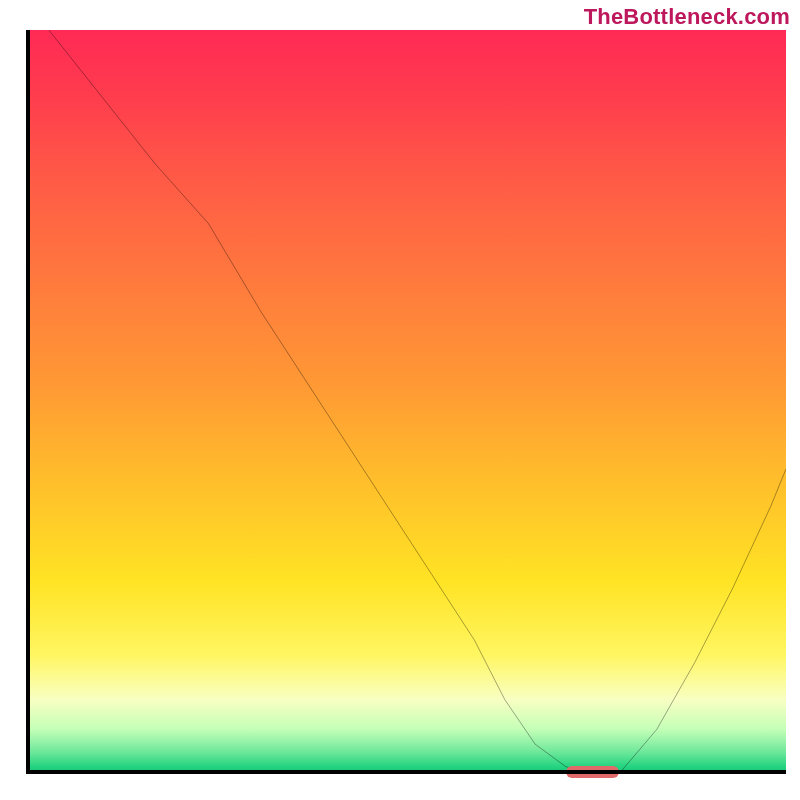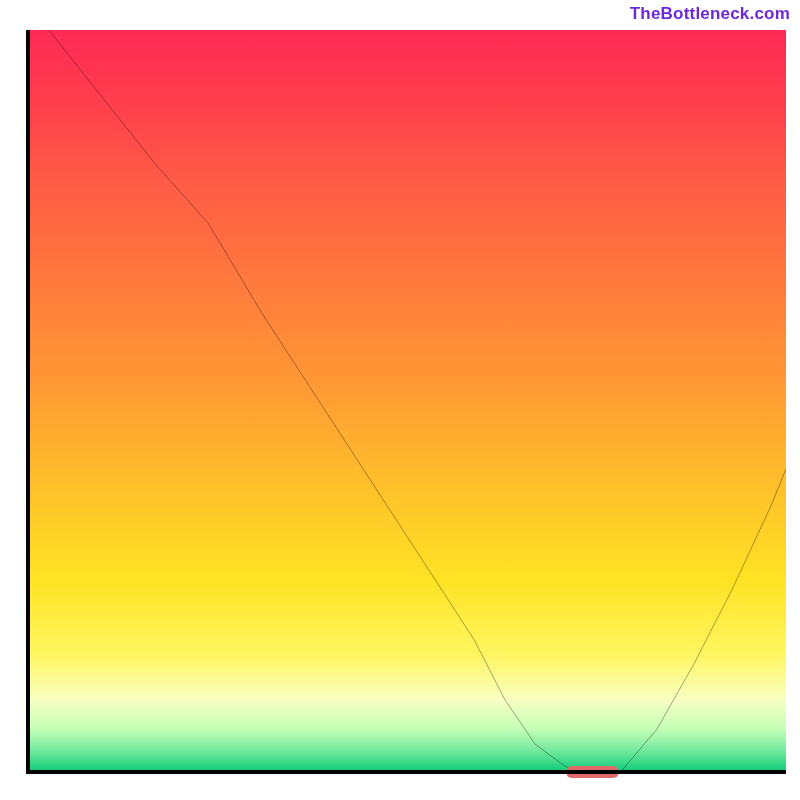--- a/index.html
+++ b/index.html
@@ -13,23 +13,23 @@
   }
   .chart-wrap {
     position: relative;
     width: 800px;
     height: 800px;
   }
   .attribution {
     position: absolute;
     top: 4px;
     right: 10px;
-    font-size: 17px;
+    font-size: 22px;
     font-weight: 600;
-    color: #6d28d9;
+    color: #be185d;
     letter-spacing: 0.2px;
   }
   
   .plot-area {
     position: absolute;
     left: 26px;
     top: 30px;
     width: 760px;   
     height: 744px;  
     box-sizing: border-box;

